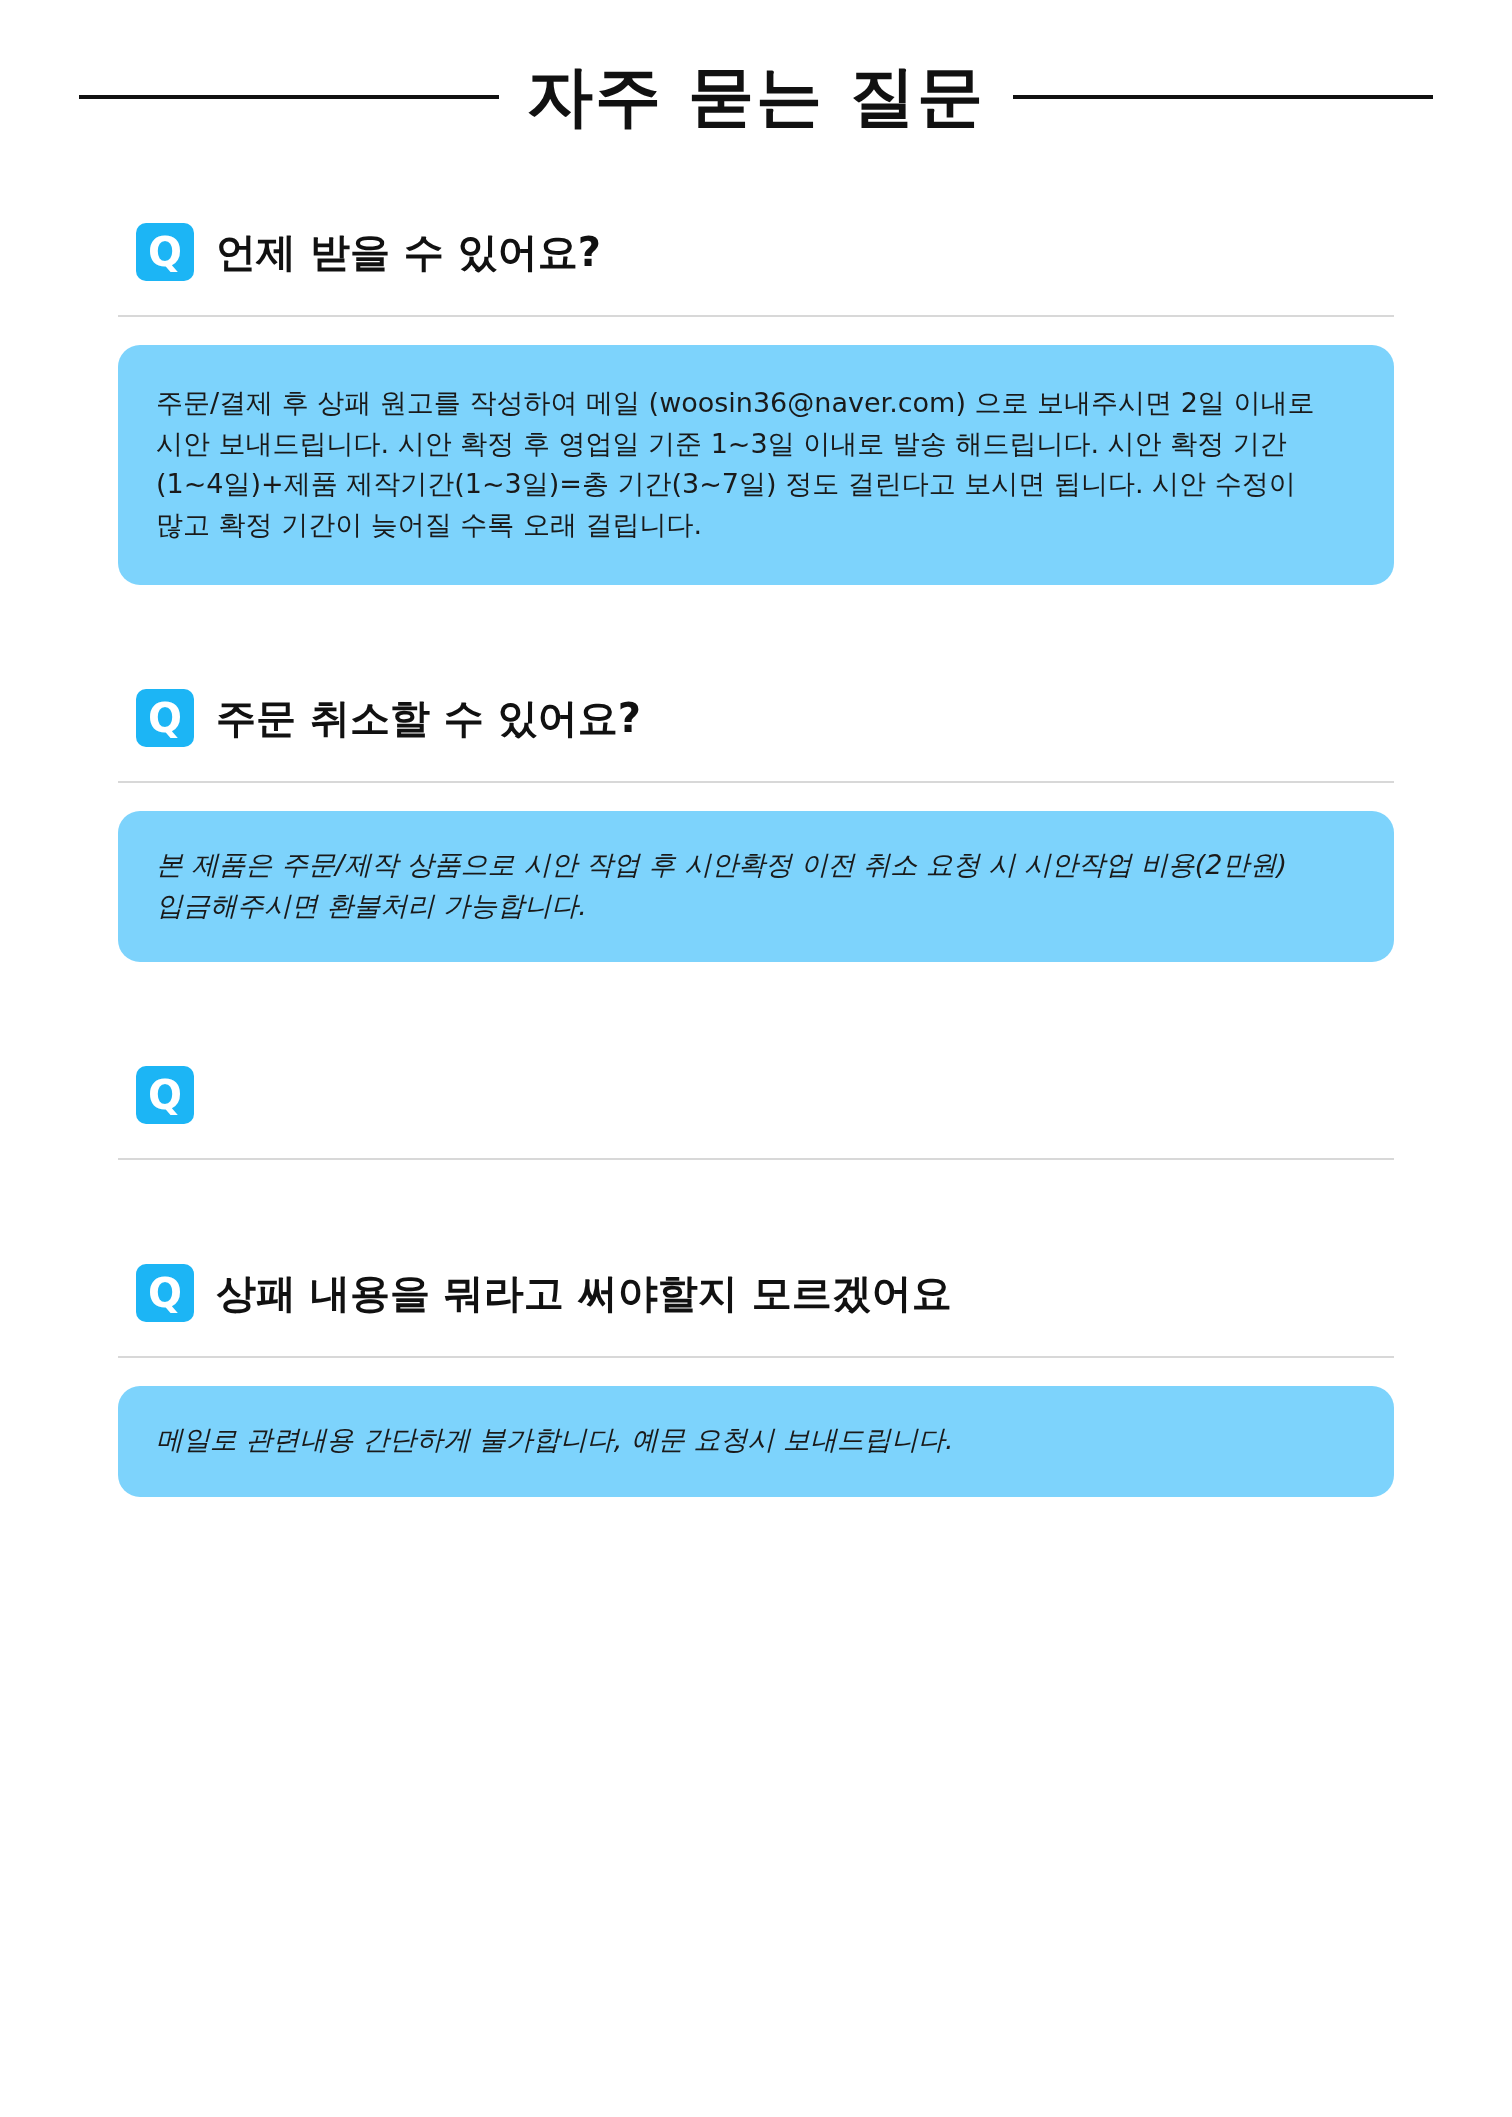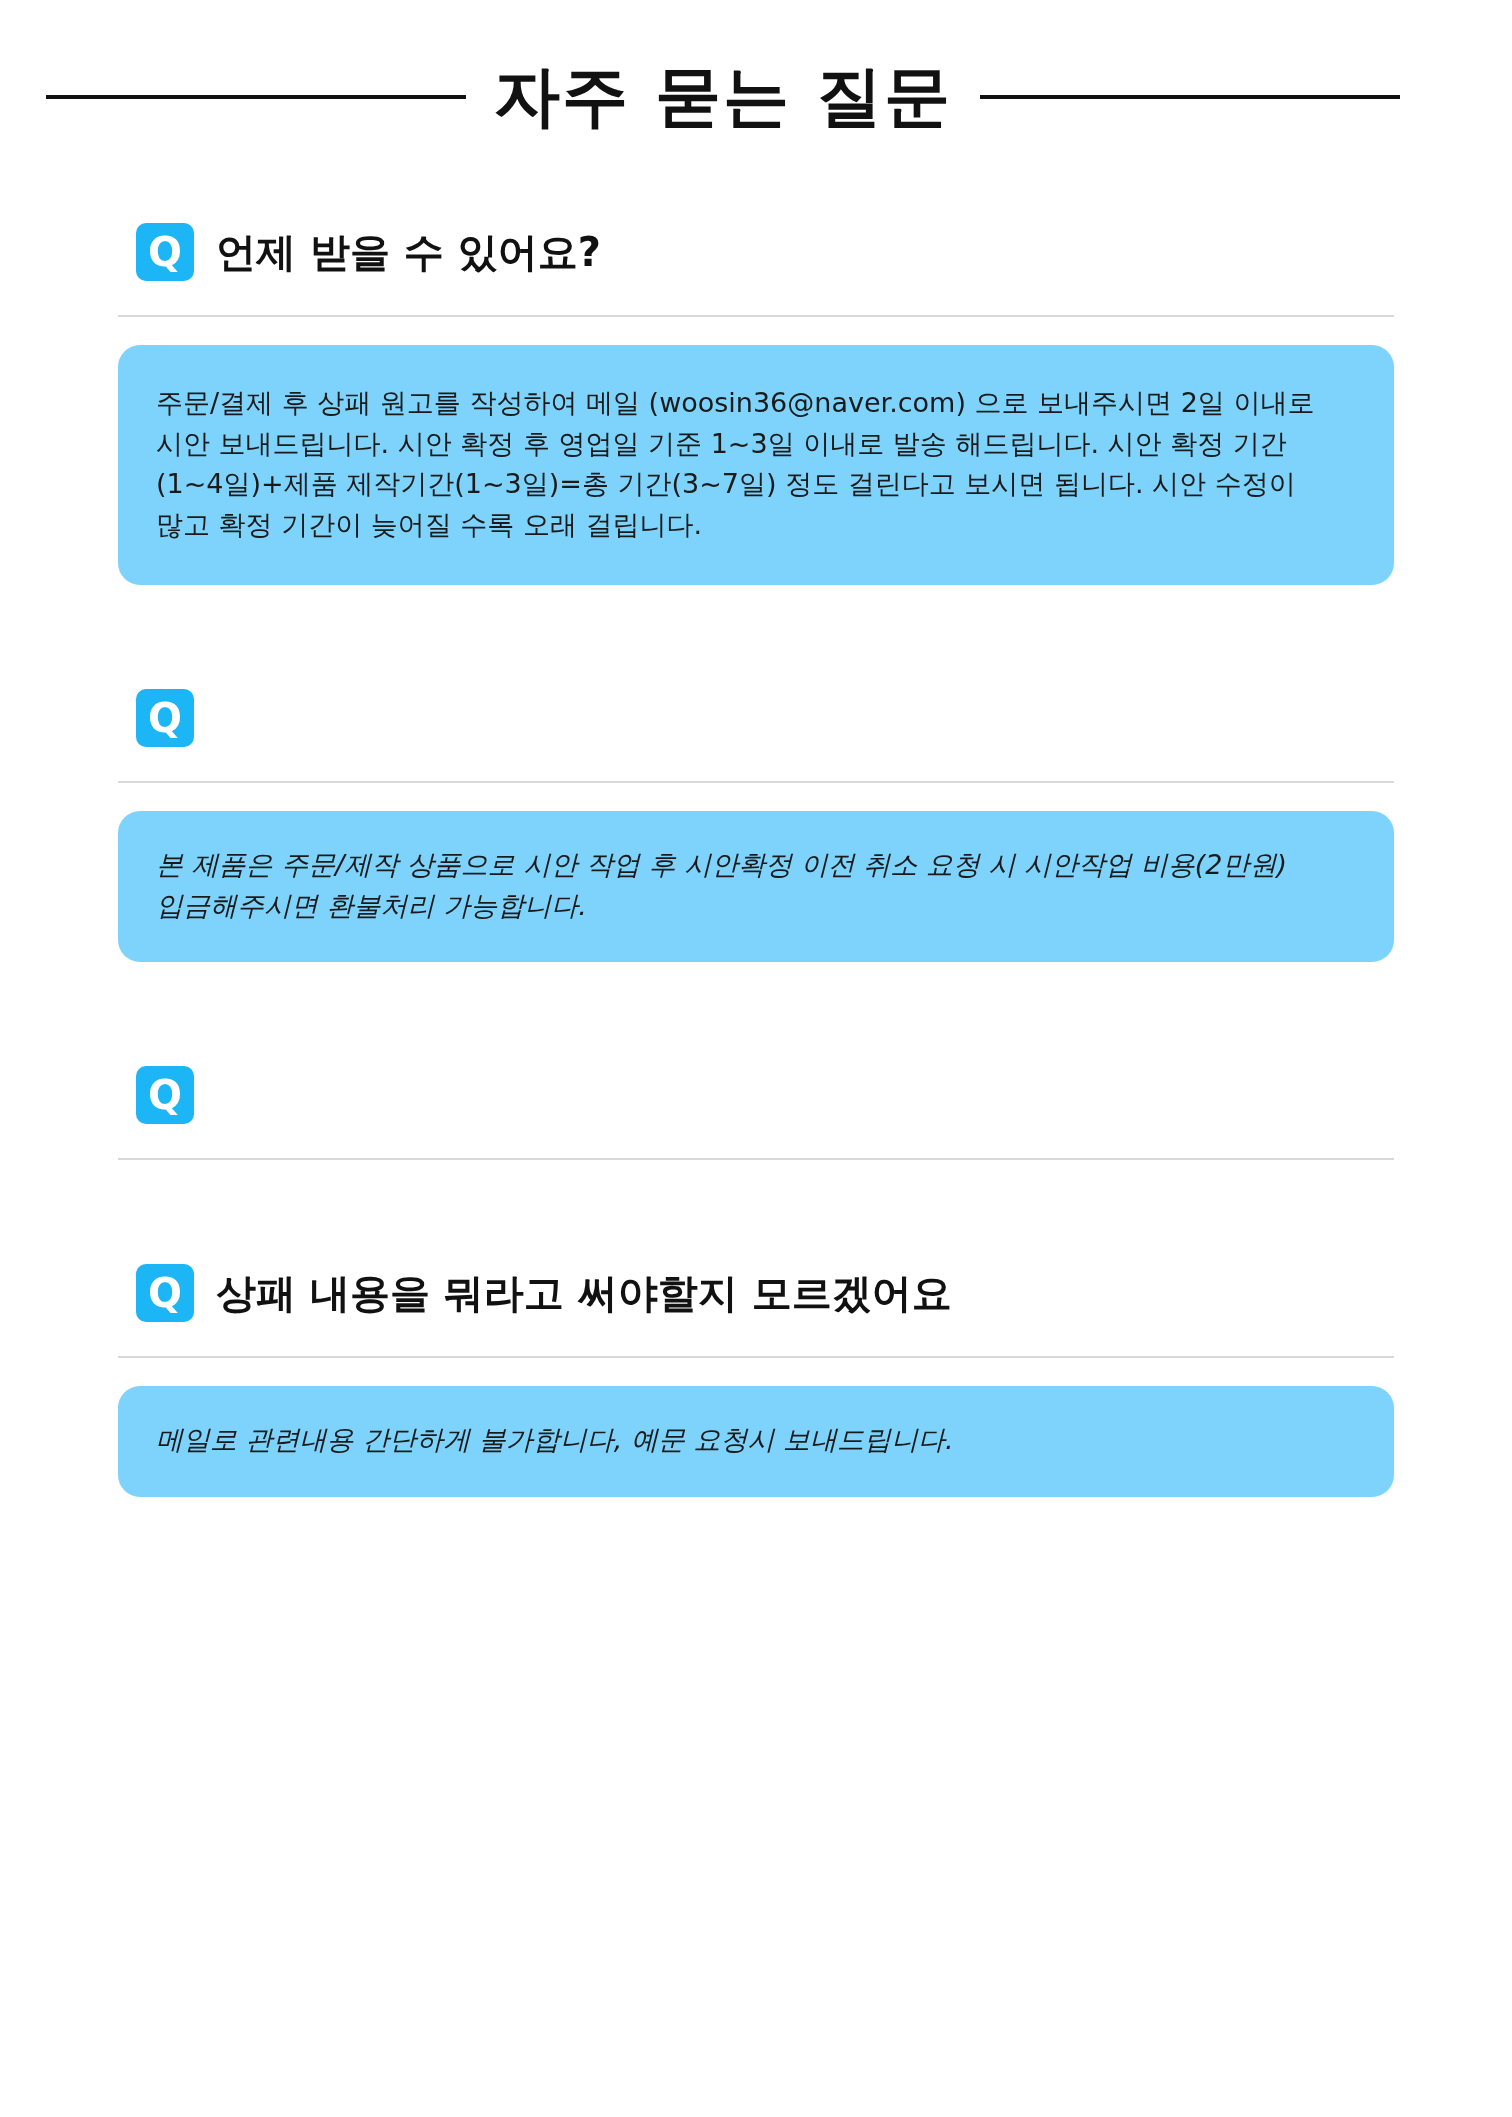--- a/index.html
+++ b/index.html
@@ -19,20 +19,21 @@
     width: 1512px;
     min-height: 2117px;
     padding: 0 0 60px 0;
     position: relative;
   }
 
   
   .header {
     display: flex;
     align-items: center;
+    justify-content: center;
     gap: 28px;
     padding: 62px 40px 0 40px;
   }
   .header .rule {
     height: 0;
     border-top: 4px solid #111111;
     flex: 1 1 auto;
     max-width: 420px;
   }
   .header .rule.left { margin-left: 6px; }
@@ -130,20 +131,21 @@
       </div>
       <div class="faq-divider"></div>
       <div class="faq-answer">
         <p>주문/결제 후 상패 원고를 작성하여 메일 (woosin36@naver.com) 으로 보내주시면 2일 이내로 시안 보내드립니다. 시안 확정 후 영업일 기준 1~3일 이내로 발송 해드립니다. 시안 확정 기간(1~4일)+제품 제작기간(1~3일)=총 기간(3~7일) 정도 걸린다고 보시면 됩니다. 시안 수정이 많고 확정 기간이 늦어질 수록 오래 걸립니다.</p>
       </div>
     </div>
 
     <div class="faq-item compact">
       <div class="faq-question-row">
         <div class="q-badge">Q</div>
+        <div class="q-text">주문 취소할 수 있어요?</div>
       </div>
       <div class="faq-divider"></div>
       <div class="faq-answer">
         <p>본 제품은 주문/제작 상품으로 시안 작업 후 시안확정 이전 취소 요청 시 시안작업 비용(2만원) 입금해주시면 환불처리 가능합니다.</p>
       </div>
     </div>
 
     <div class="faq-item compact">
       <div class="faq-question-row">
         <div class="q-badge">Q</div>

